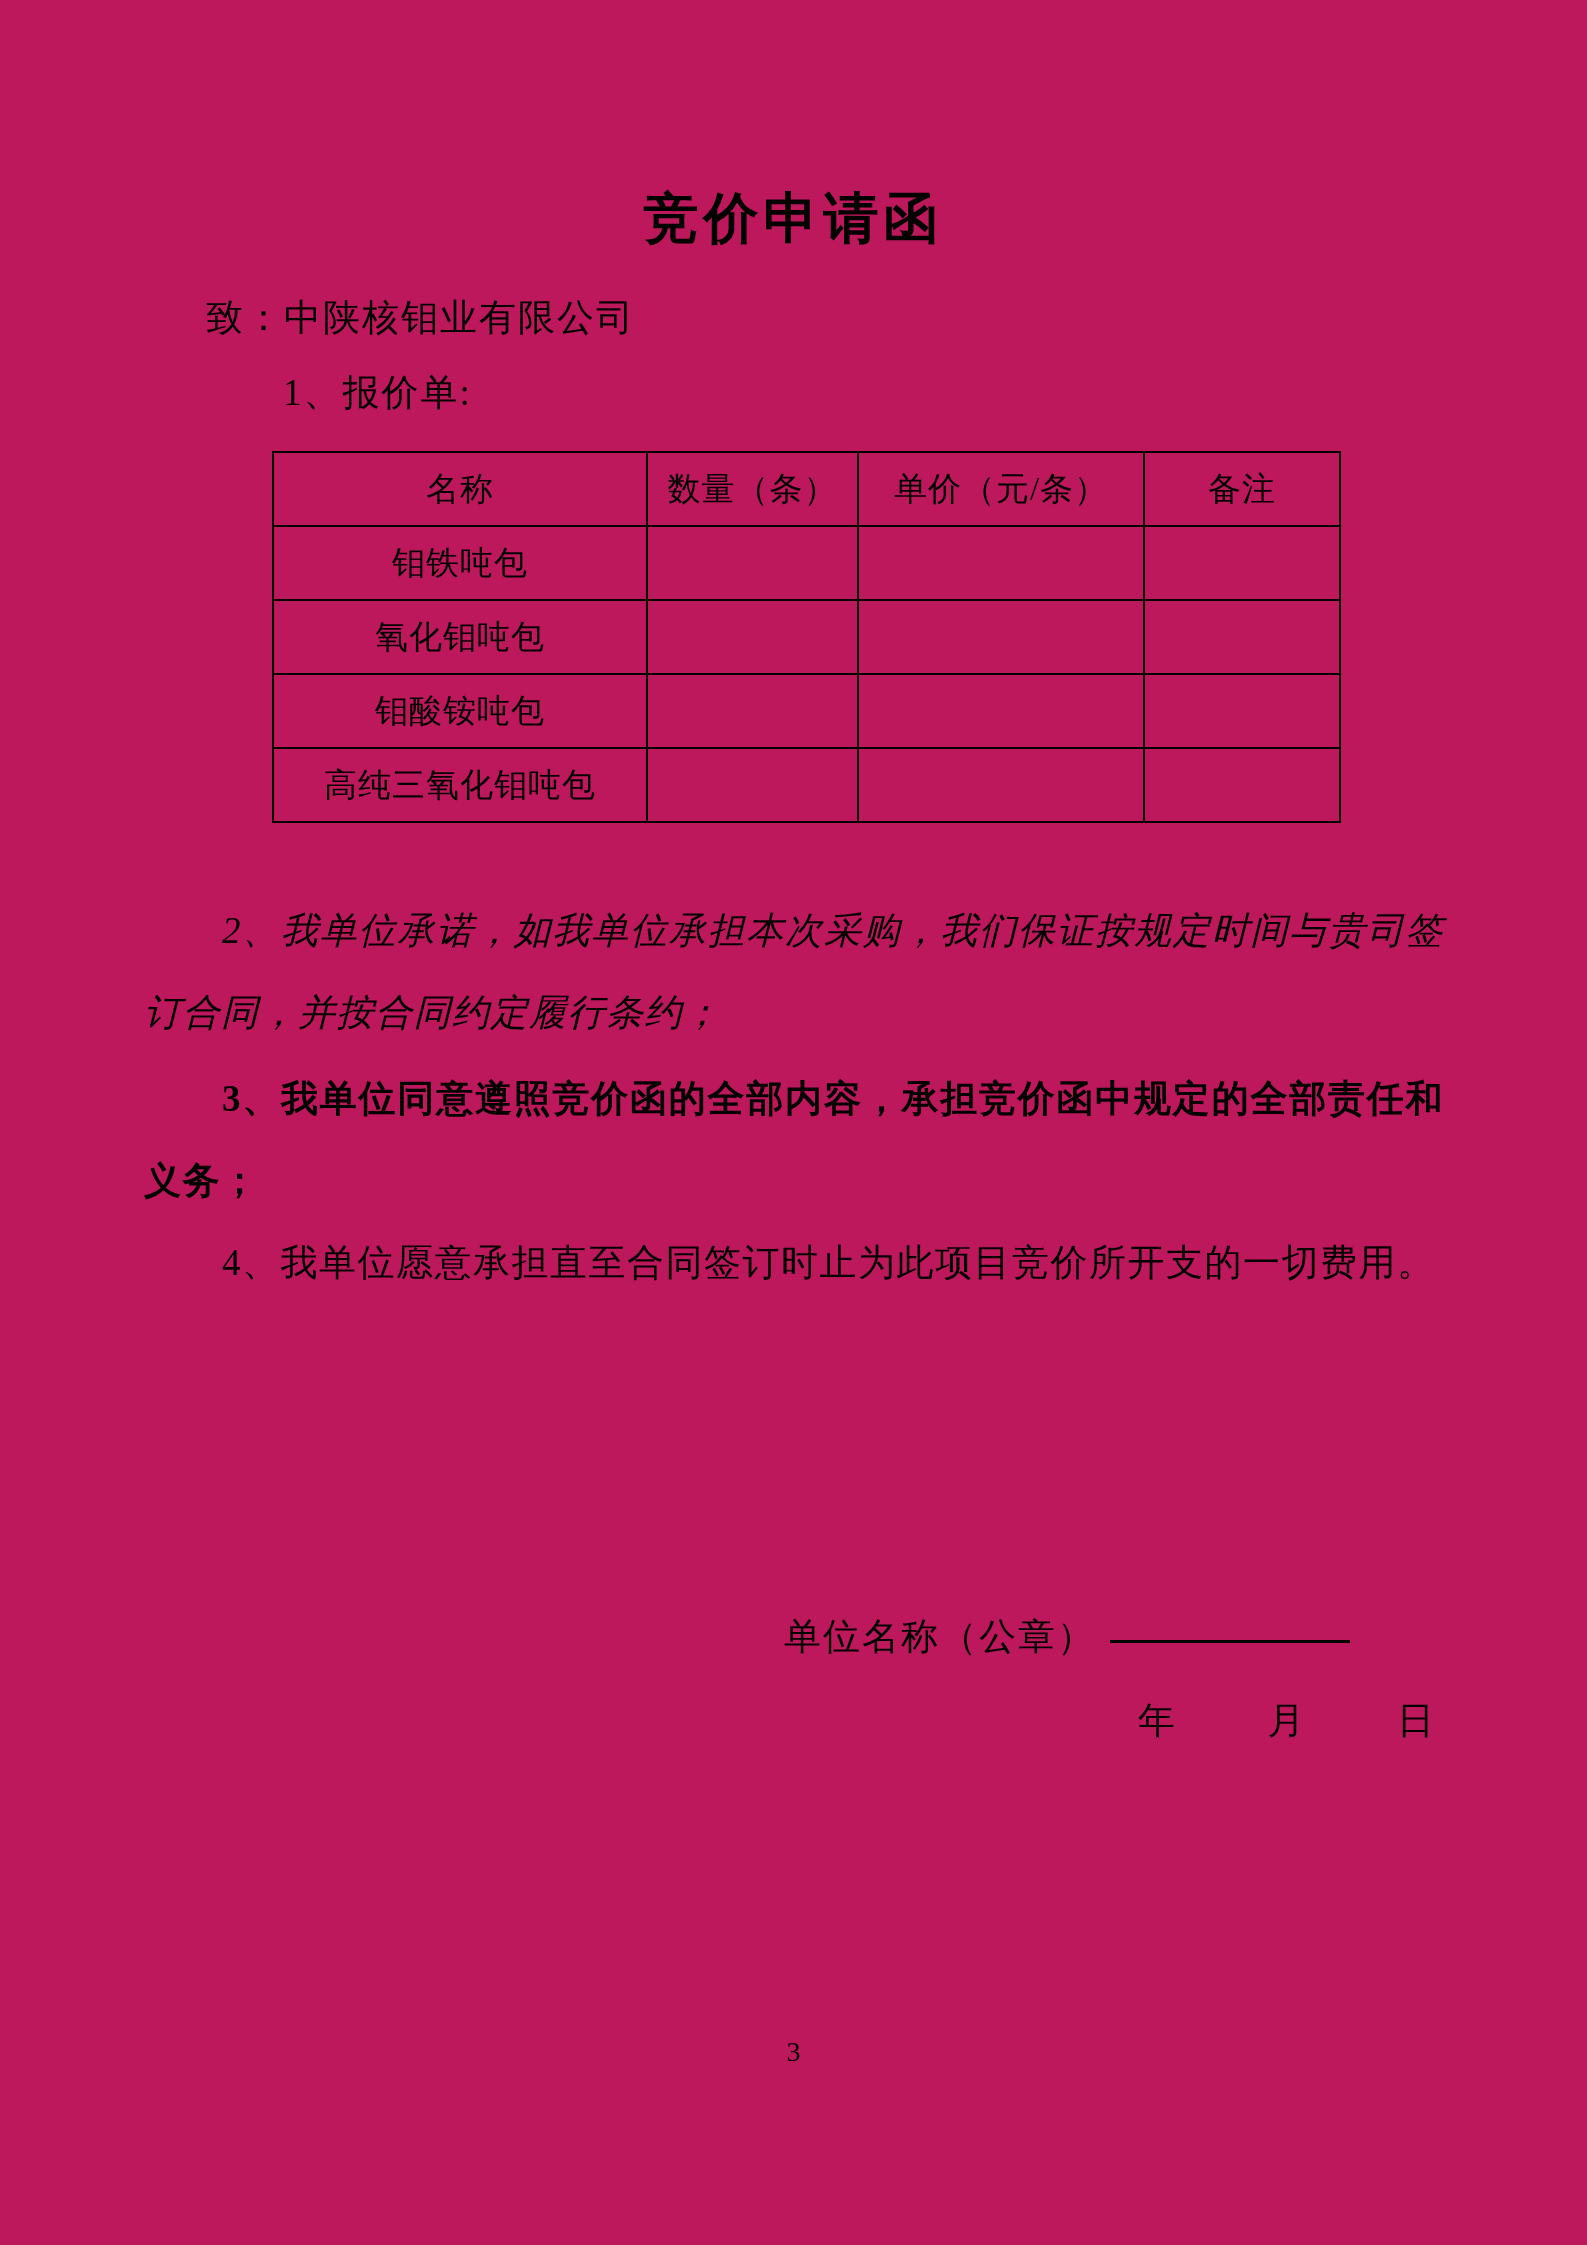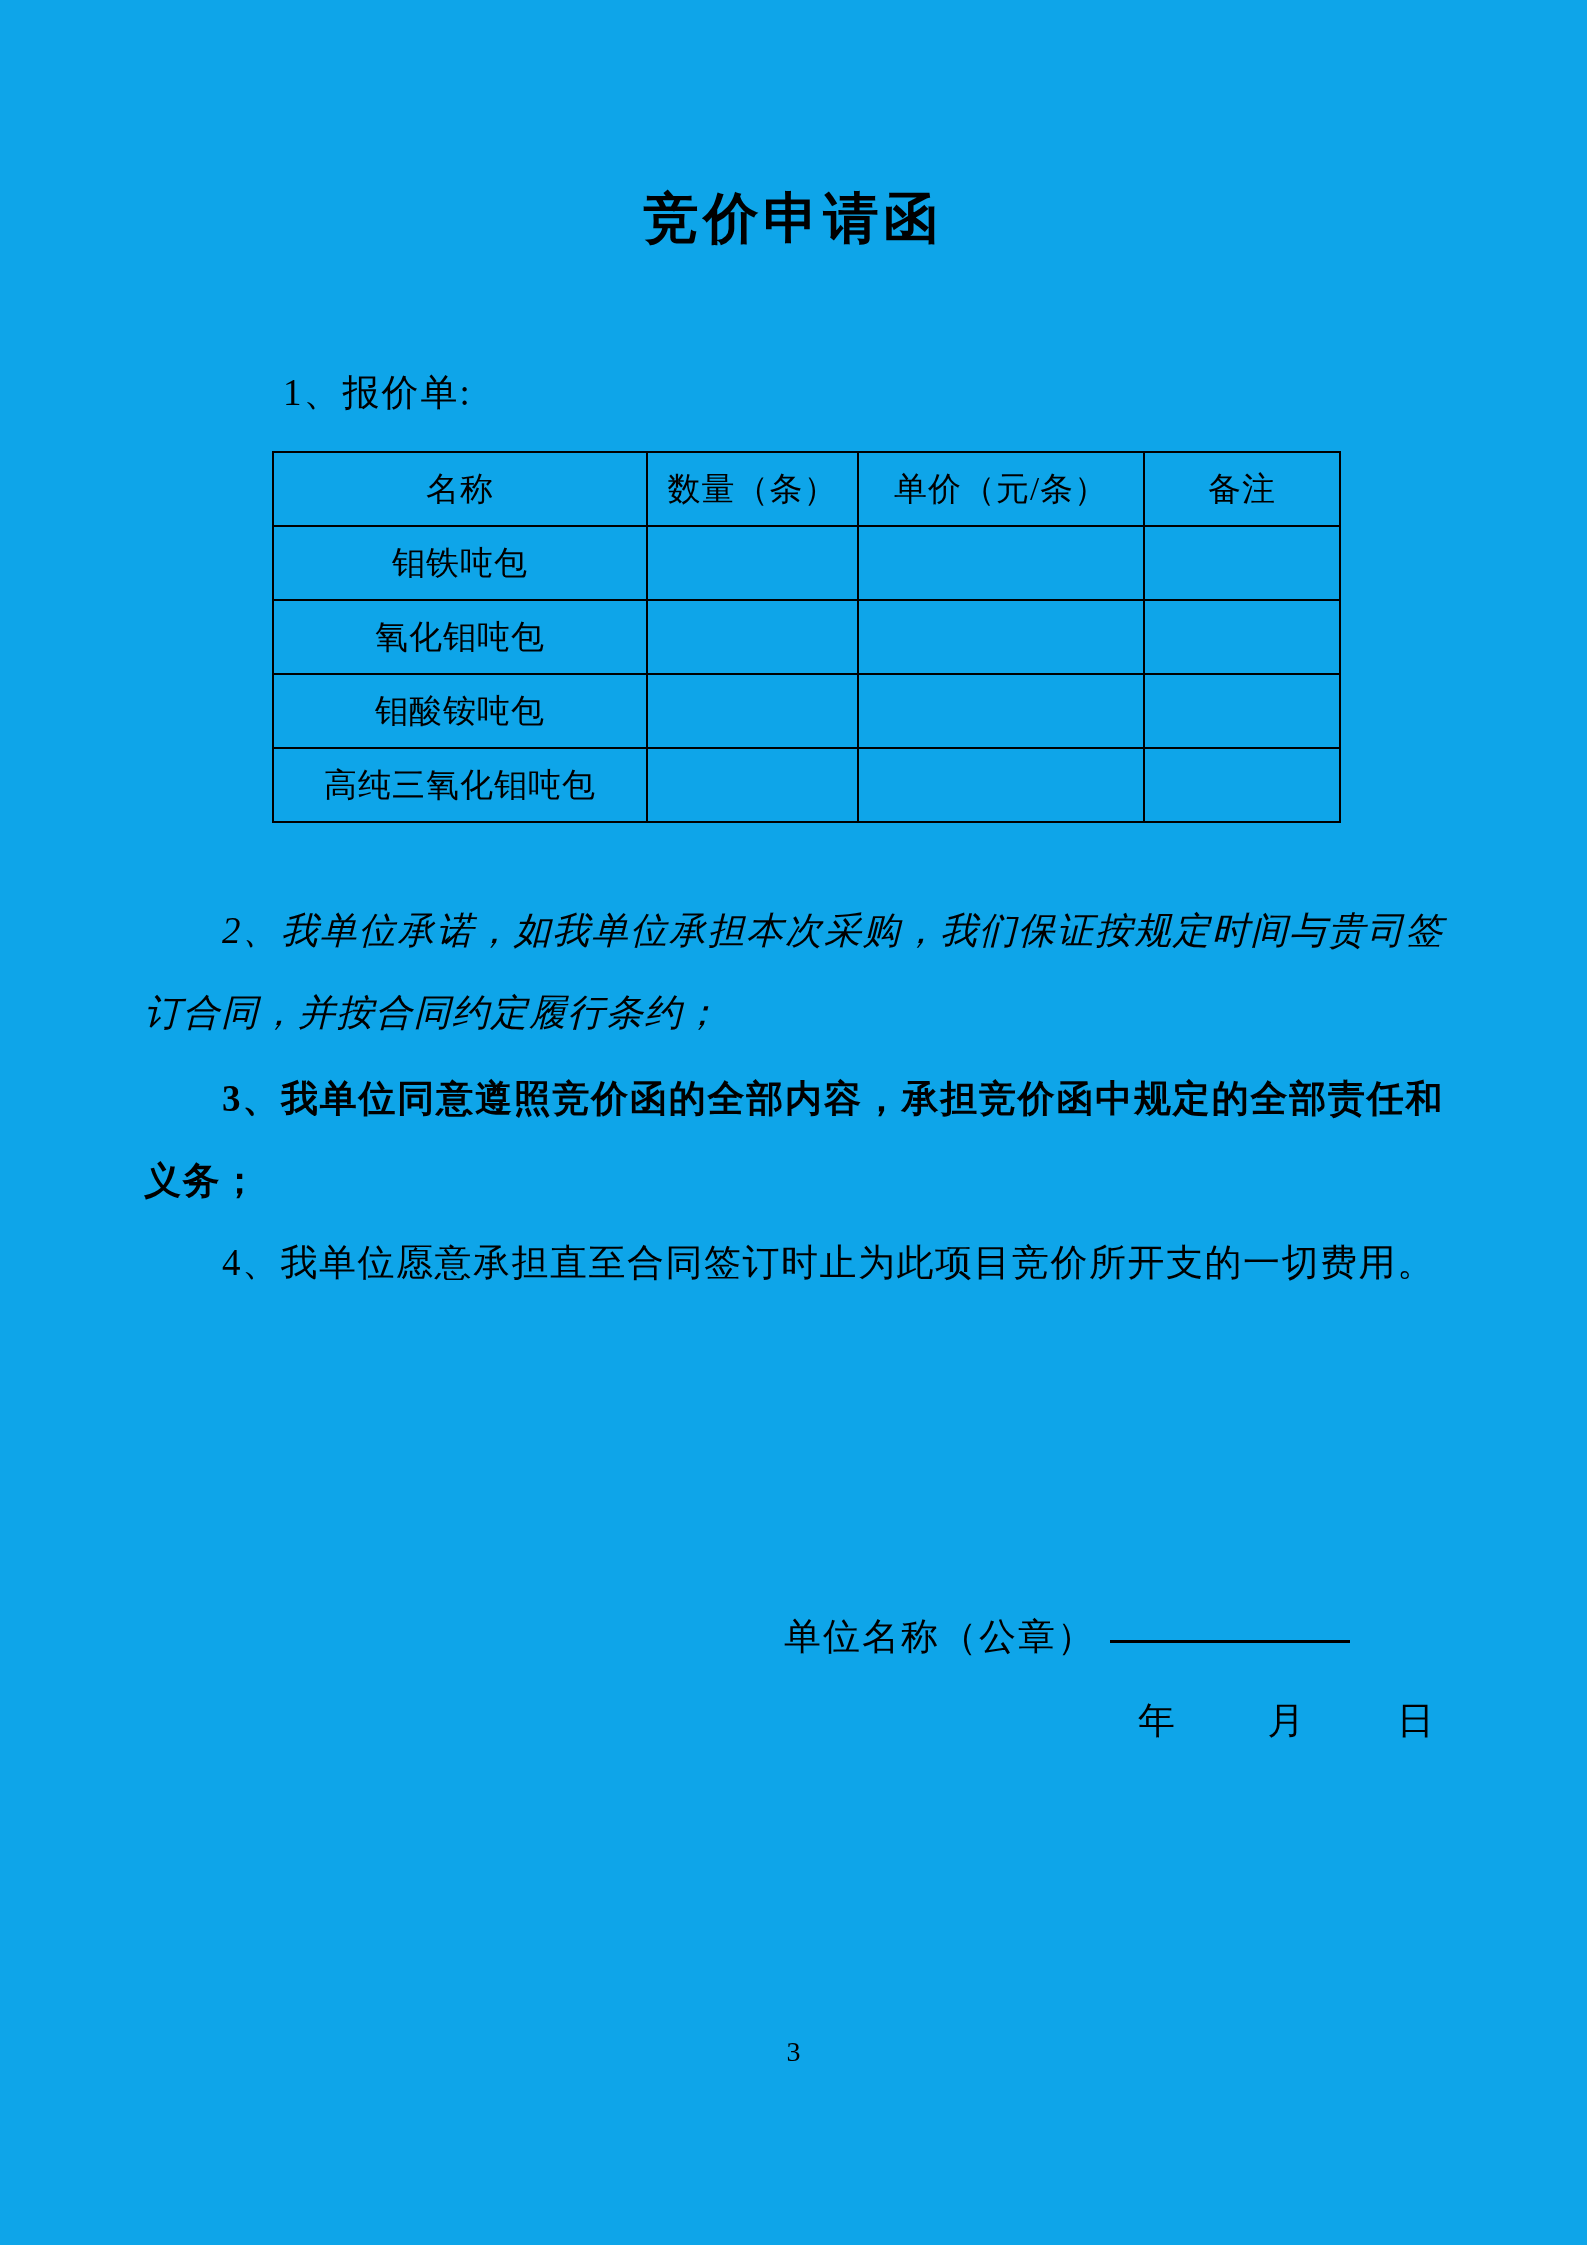--- a/index.html
+++ b/index.html
@@ -8,21 +8,21 @@
     background: #ffffff;
   }
   body {
     font-family: "Liberation Serif", "DejaVu Serif", serif;
     color: #000000;
   }
   .page {
     position: relative;
     width: 1587px;
     height: 2245px;
-    background: #0ea5e9;
+    background: #be185d;
     overflow: hidden;
   }
   .doc-title {
     position: absolute;
     top: 186px;
     left: 0;
     width: 1587px;
     text-align: center;
     font-size: 55px;
     font-weight: bold;
@@ -116,20 +116,21 @@
     font-size: 28px;
   }
 </style>
 </head>
 <body>
 
 <div class="page">
 
   <div class="doc-title">竞价申请函</div>
 
+  <div class="recipient">致：中陕核钼业有限公司</div>
 
   <div class="item-one">1、报价单:</div>
 
   <table class="quote-table">
     <tbody>
       <tr>
         <td class="col-name">名称</td>
         <td class="col-qty">数量（条）</td>
         <td class="col-price">单价（元/条）</td>
         <td class="col-remark">备注</td>

